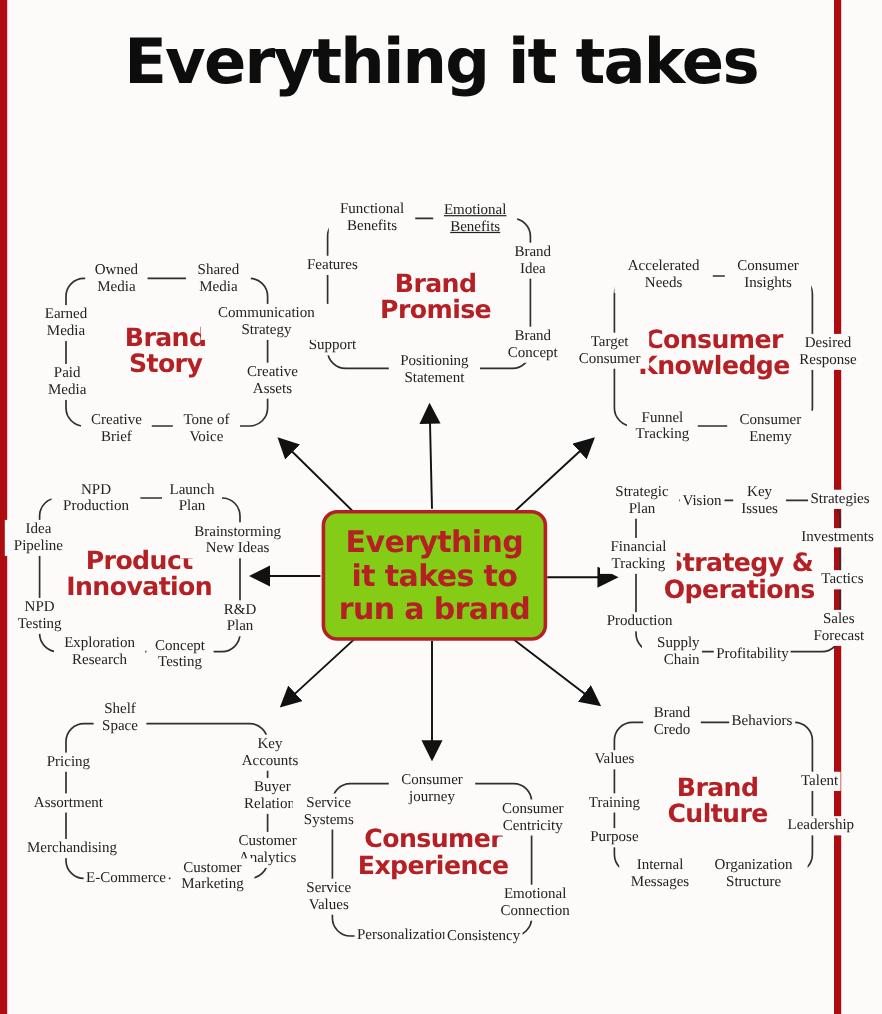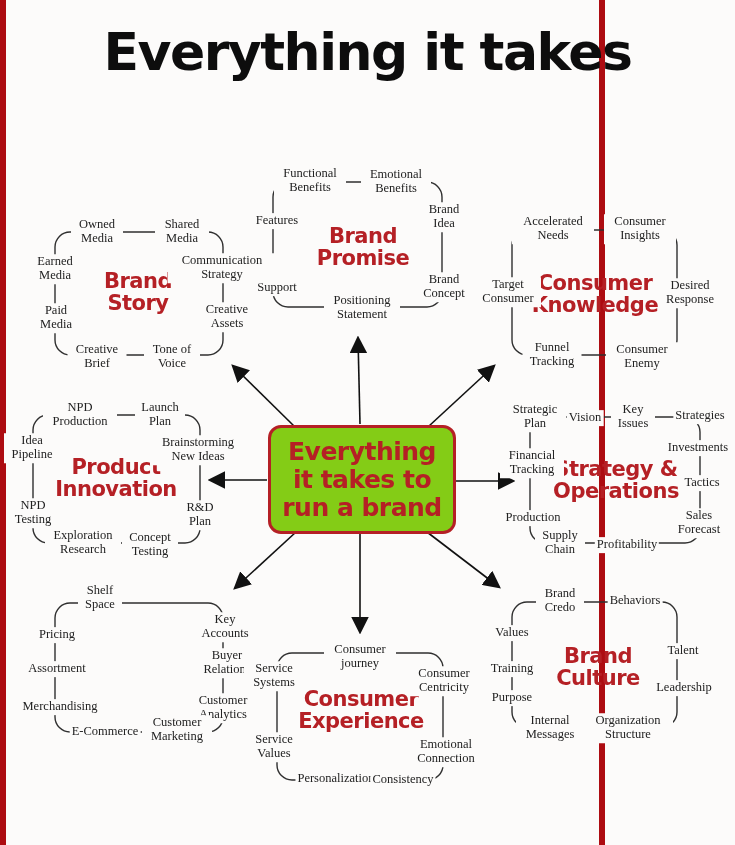--- a/index.html
+++ b/index.html
@@ -2,21 +2,21 @@
 <html style="--accent-red: #b52025; --frame-red: #ad0c11;"><head>
 <meta charset="utf-8">
 <style>
   html, body {
     margin: 0; padding: 0;
     width: 735px; height: 845px;
     background: #fcfbfa;
     overflow: hidden;
     font-family: "Liberation Sans", sans-serif;
   }
-  .page { position: relative; width: 605px; height: 845px; }
+  .page { position: relative; width: 701px; height: 845px; }
 
   .frame-border {
     position: absolute; top: 0; width: 6px; height: 845px;
     background: var(--frame-red, #ad0c11);
   }
   .frame-border.left  { left: 0; }
   .frame-border.right { right: 0; }
 
   .main-title {
     position: absolute; top: 24px; left: 0; width: 735px;
@@ -100,21 +100,21 @@
       <line x1="294" y1="426" x2="233" y2="366" marker-end="url(#ah)"></line>
       <line x1="429" y1="426" x2="494" y2="366" marker-end="url(#ah)"></line>
       <line x1="296" y1="532" x2="235" y2="588" marker-end="url(#ah)"></line>
       <line x1="427" y1="532" x2="499" y2="587" marker-end="url(#ah)"></line>
     </g>
   </svg>
 
   <div id="labels-layer">
       <div class="cluster-title" style="left: 363px; top: 247px; width: 100px;">Brand Promise</div>
       <div class="node-label" style="left: 310px; top: 181px; max-width: 68px;">Functional Benefits</div>
-      <div class="node-label" style="left: 396px; top: 182px; max-width: 66px;">Emotional Benefits</div>
+      <div class="node-label" style="left: 396px; top: 182px; max-width: 66px; text-decoration: underline;">Emotional Benefits</div>
       <div class="node-label" style="left: 277px; top: 221px; max-width: 60px;">Features</div>
       <div class="node-label" style="left: 277px; top: 288px; max-width: 55px;">Support</div>
       <div class="node-label" style="left: 444px; top: 217px; max-width: 45px;">Brand Idea</div>
       <div class="node-label" style="left: 444px; top: 274px; max-width: 60px; margin-top: 13px;">Brand Concept</div>
       <div class="node-label" style="left: 362px; top: 308px; max-width: 72px;">Positioning Statement</div>
       <div class="cluster-title" style="left: 138px; top: 292px; width: 80px;">Brand Story</div>
       <div class="node-label" style="left: 97px; top: 232px; max-width: 48px;">Owned Media</div>
       <div class="node-label" style="left: 182px; top: 232px; max-width: 50px;">Shared Media</div>
       <div class="node-label" style="left: 55px; top: 269px; max-width: 50px;">Earned Media</div>
       <div class="node-label" style="left: 56px; top: 318px; max-width: 45px;">Paid Media</div>
@@ -141,21 +141,21 @@
       <div class="cluster-title" style="left: 616px; top: 480px; width: 135px;">Strategy &amp; Operations</div>
       <div class="node-label" style="left: 535px; top: 417px; max-width: 58px;">Strategic Plan</div>
       <div class="node-label" style="left: 585px; top: 418px; max-width: 50px;">Vision</div>
       <div class="node-label" style="left: 633px; top: 417px; max-width: 40px;">Key Issues</div>
       <div class="node-label" style="left: 700px; top: 416px; max-width: 72px;">Strategies</div>
       <div class="node-label" style="left: 532px; top: 463px; max-width: 60px;">Financial Tracking</div>
       <div class="node-label" style="left: 698px; top: 448px; max-width: 82px;">Investments</div>
       <div class="node-label" style="left: 702px; top: 483px; max-width: 52px;">Tactics</div>
       <div class="node-label" style="left: 533px; top: 518px; max-width: 72px; text-align: right;">Production</div>
       <div class="node-label" style="left: 699px; top: 523px; max-width: 58px;">Sales Forecast</div>
-      <div class="node-label" style="left: 560px; top: 543px; max-width: 46px;">Supply Chain</div>
+      <div class="node-label" style="left: 560px; top: 543px; max-width: 46px; text-align: right;">Supply Chain</div>
       <div class="node-label" style="left: 627px; top: 545px; max-width: 88px;">Profitability</div>
       <div class="node-label" style="left: 100px; top: 598px; max-width: 40px;">Shelf Space</div>
       <div class="node-label" style="left: 57px; top: 635px; max-width: 50px;">Pricing</div>
       <div class="node-label" style="left: 57px; top: 669px; max-width: 72px;">Assortment</div>
       <div class="node-label" style="left: 60px; top: 707px; max-width: 98px;">Merchandising</div>
       <div class="node-label" style="left: 225px; top: 627px; max-width: 58px;">Key Accounts</div>
       <div class="node-label" style="left: 227px; top: 663px; max-width: 58px;">Buyer Relations</div>
       <div class="node-label" style="left: 223px; top: 708px; max-width: 62px;">Customer Analytics</div>
       <div class="node-label" style="left: 105px; top: 732px; max-width: 88px;">E-Commerce</div>
       <div class="node-label" style="left: 177px; top: 730px; max-width: 66px;">Customer Marketing</div>

